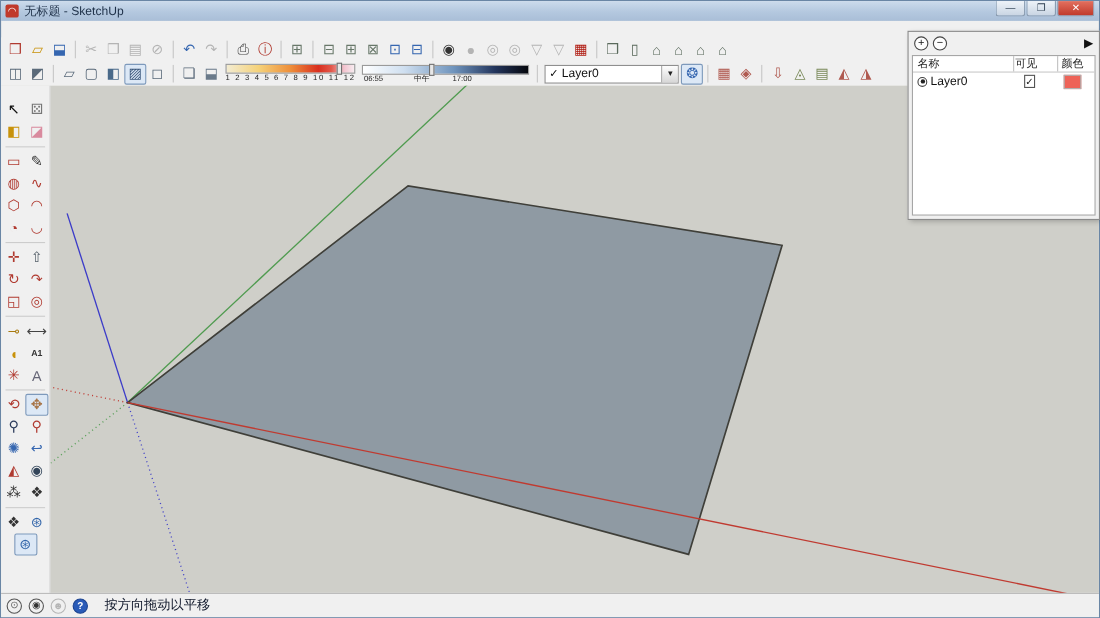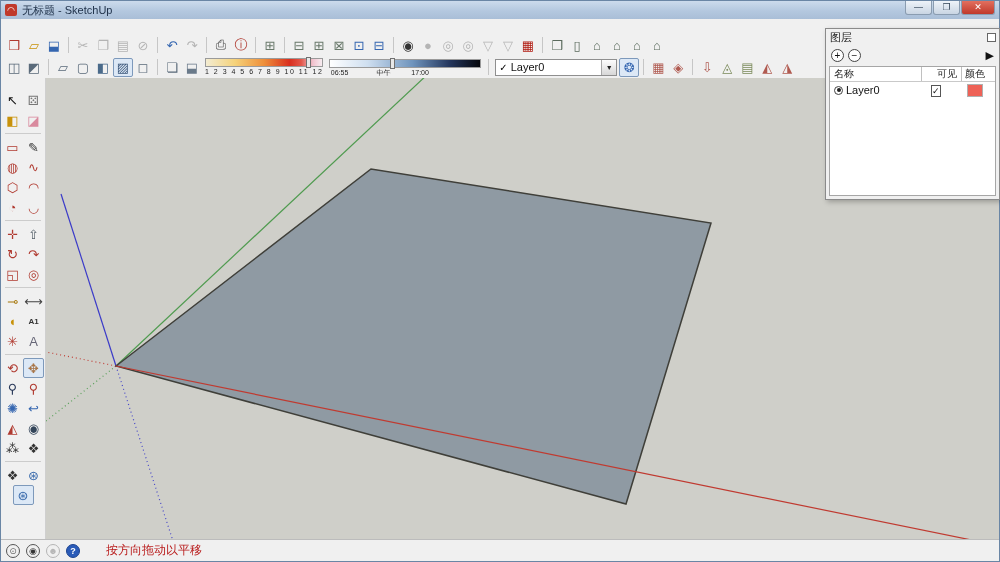--- a/index.html
+++ b/index.html
@@ -70,40 +70,40 @@
   .lp-tools{height:20px;display:flex;align-items:center;gap:4px;padding:0 5px;}
   .cbtn{width:13px;height:13px;border:1px solid #444;border-radius:50%;background:#fdfdfd;
     font-size:10px;line-height:11px;text-align:center;color:#111;box-sizing:border-box;}
   .lp-spacer{flex:1;}
   .lp-detail{font-size:11px;color:#111;}
   .lp-list{flex:1;margin:1px 3px 3px 3px;background:#fff;border:1px solid #a6a6a6;
     display:flex;flex-direction:column;overflow:hidden;}
   .lp-head{height:14px;display:flex;align-items:center;font-size:10px;color:#222;
     border-bottom:1px solid #c9c9c9;}
   .col-name{flex:1;padding-left:4px;}
-  .col-vis{width:40px;border-left:1px solid #c0c0c0;padding-left:15px;box-sizing:border-box;}
+  .col-vis{width:40px;border-left:1px solid #c0c0c0;padding-left:1px;box-sizing:border-box;}
   .col-color{width:34px;border-left:1px solid #c0c0c0;padding-left:3px;box-sizing:border-box;}
   .lrow{height:16px;display:flex;align-items:center;font-size:11px;color:#111;}
   .radio{width:9px;height:9px;border:1px solid #444;border-radius:50%;margin:0 3px 0 4px;
     display:inline-flex;align-items:center;justify-content:center;box-sizing:border-box;}
   .radio i{width:4px;height:4px;background:#222;border-radius:50%;}
   .lrow .nm{flex:1;}
   .chkbox{width:11px;height:11px;border:1px solid #555;background:#fff;box-sizing:border-box;
     font-size:9px;line-height:9px;text-align:center;margin-left:10px;}
   .lrow .viswrap{width:40px;} .lrow .colwrap{width:34px;display:flex;}
   .swatch{width:14px;height:11px;margin-left:6px;border:1px solid #b0b0b0;}
   
   .statusbar{position:absolute;left:0;right:0;bottom:0;height:22px;background:#f0f0f0;
     border-top:1px solid #bcbcbc;display:flex;align-items:center;padding:0 5px;box-sizing:border-box;}
   .sicon{width:14px;height:14px;border-radius:50%;border:1px solid #555;display:inline-flex;
     align-items:center;justify-content:center;font-size:9px;color:#333;margin-right:6px;flex:none;box-sizing:border-box;}
   .sicon.geoloc{color:#666;}
   .sicon.signin{border-color:#b5b5b5;color:#b5b5b5;}
   .sicon.help{background:#2a5bb8;border-color:#1d4490;color:#fff;font-weight:bold;}
-  .hint{font-size:12px;color:#b91c1c;margin-left:20px;flex:1;}
+  .hint{font-size:12px;color:#0f172a;margin-left:9px;flex:1;}
   .meas{display:flex;align-items:center;}
   .meas .vsep{width:1px;height:14px;background:#c6c6c6;margin-right:8px;}
   .meas .lbl{font-size:11px;color:#222;margin-right:6px;}
   .meas input{width:152px;height:15px;border:1px solid #a0a0a0;background:#fff;font-size:10px;padding:0 3px;}
 </style>
 </head>
 <body>
 
 <div class="window">
 
@@ -288,24 +288,20 @@
           </g>
         <polygon stroke-width="1.5" points="115,365 370,168 710,222 625,503" fill="#8f9aa3" stroke="#3f3f39"></polygon>
         <g>
             <line x1="115" y1="365" x2="1000" y2="545" stroke="#c03a30" stroke-width="1.2"></line>
           </g>
       </svg>
     </div>
   </div>
 
   <div class="lp">
-    <div class="lp-title">
-      <span class="t">图层</span>
-      <span class="lp-winbox"></span>
-    </div>
     <div class="lp-tools">
       <span class="cbtn">+</span>
       <span class="cbtn">−</span>
       <span class="lp-spacer"></span>
       <span class="lp-detail">▶</span>
     </div>
     <div class="lp-list">
       <div class="lp-head">
         <span class="col-name">名称</span>
         <span class="col-vis">可见</span>

